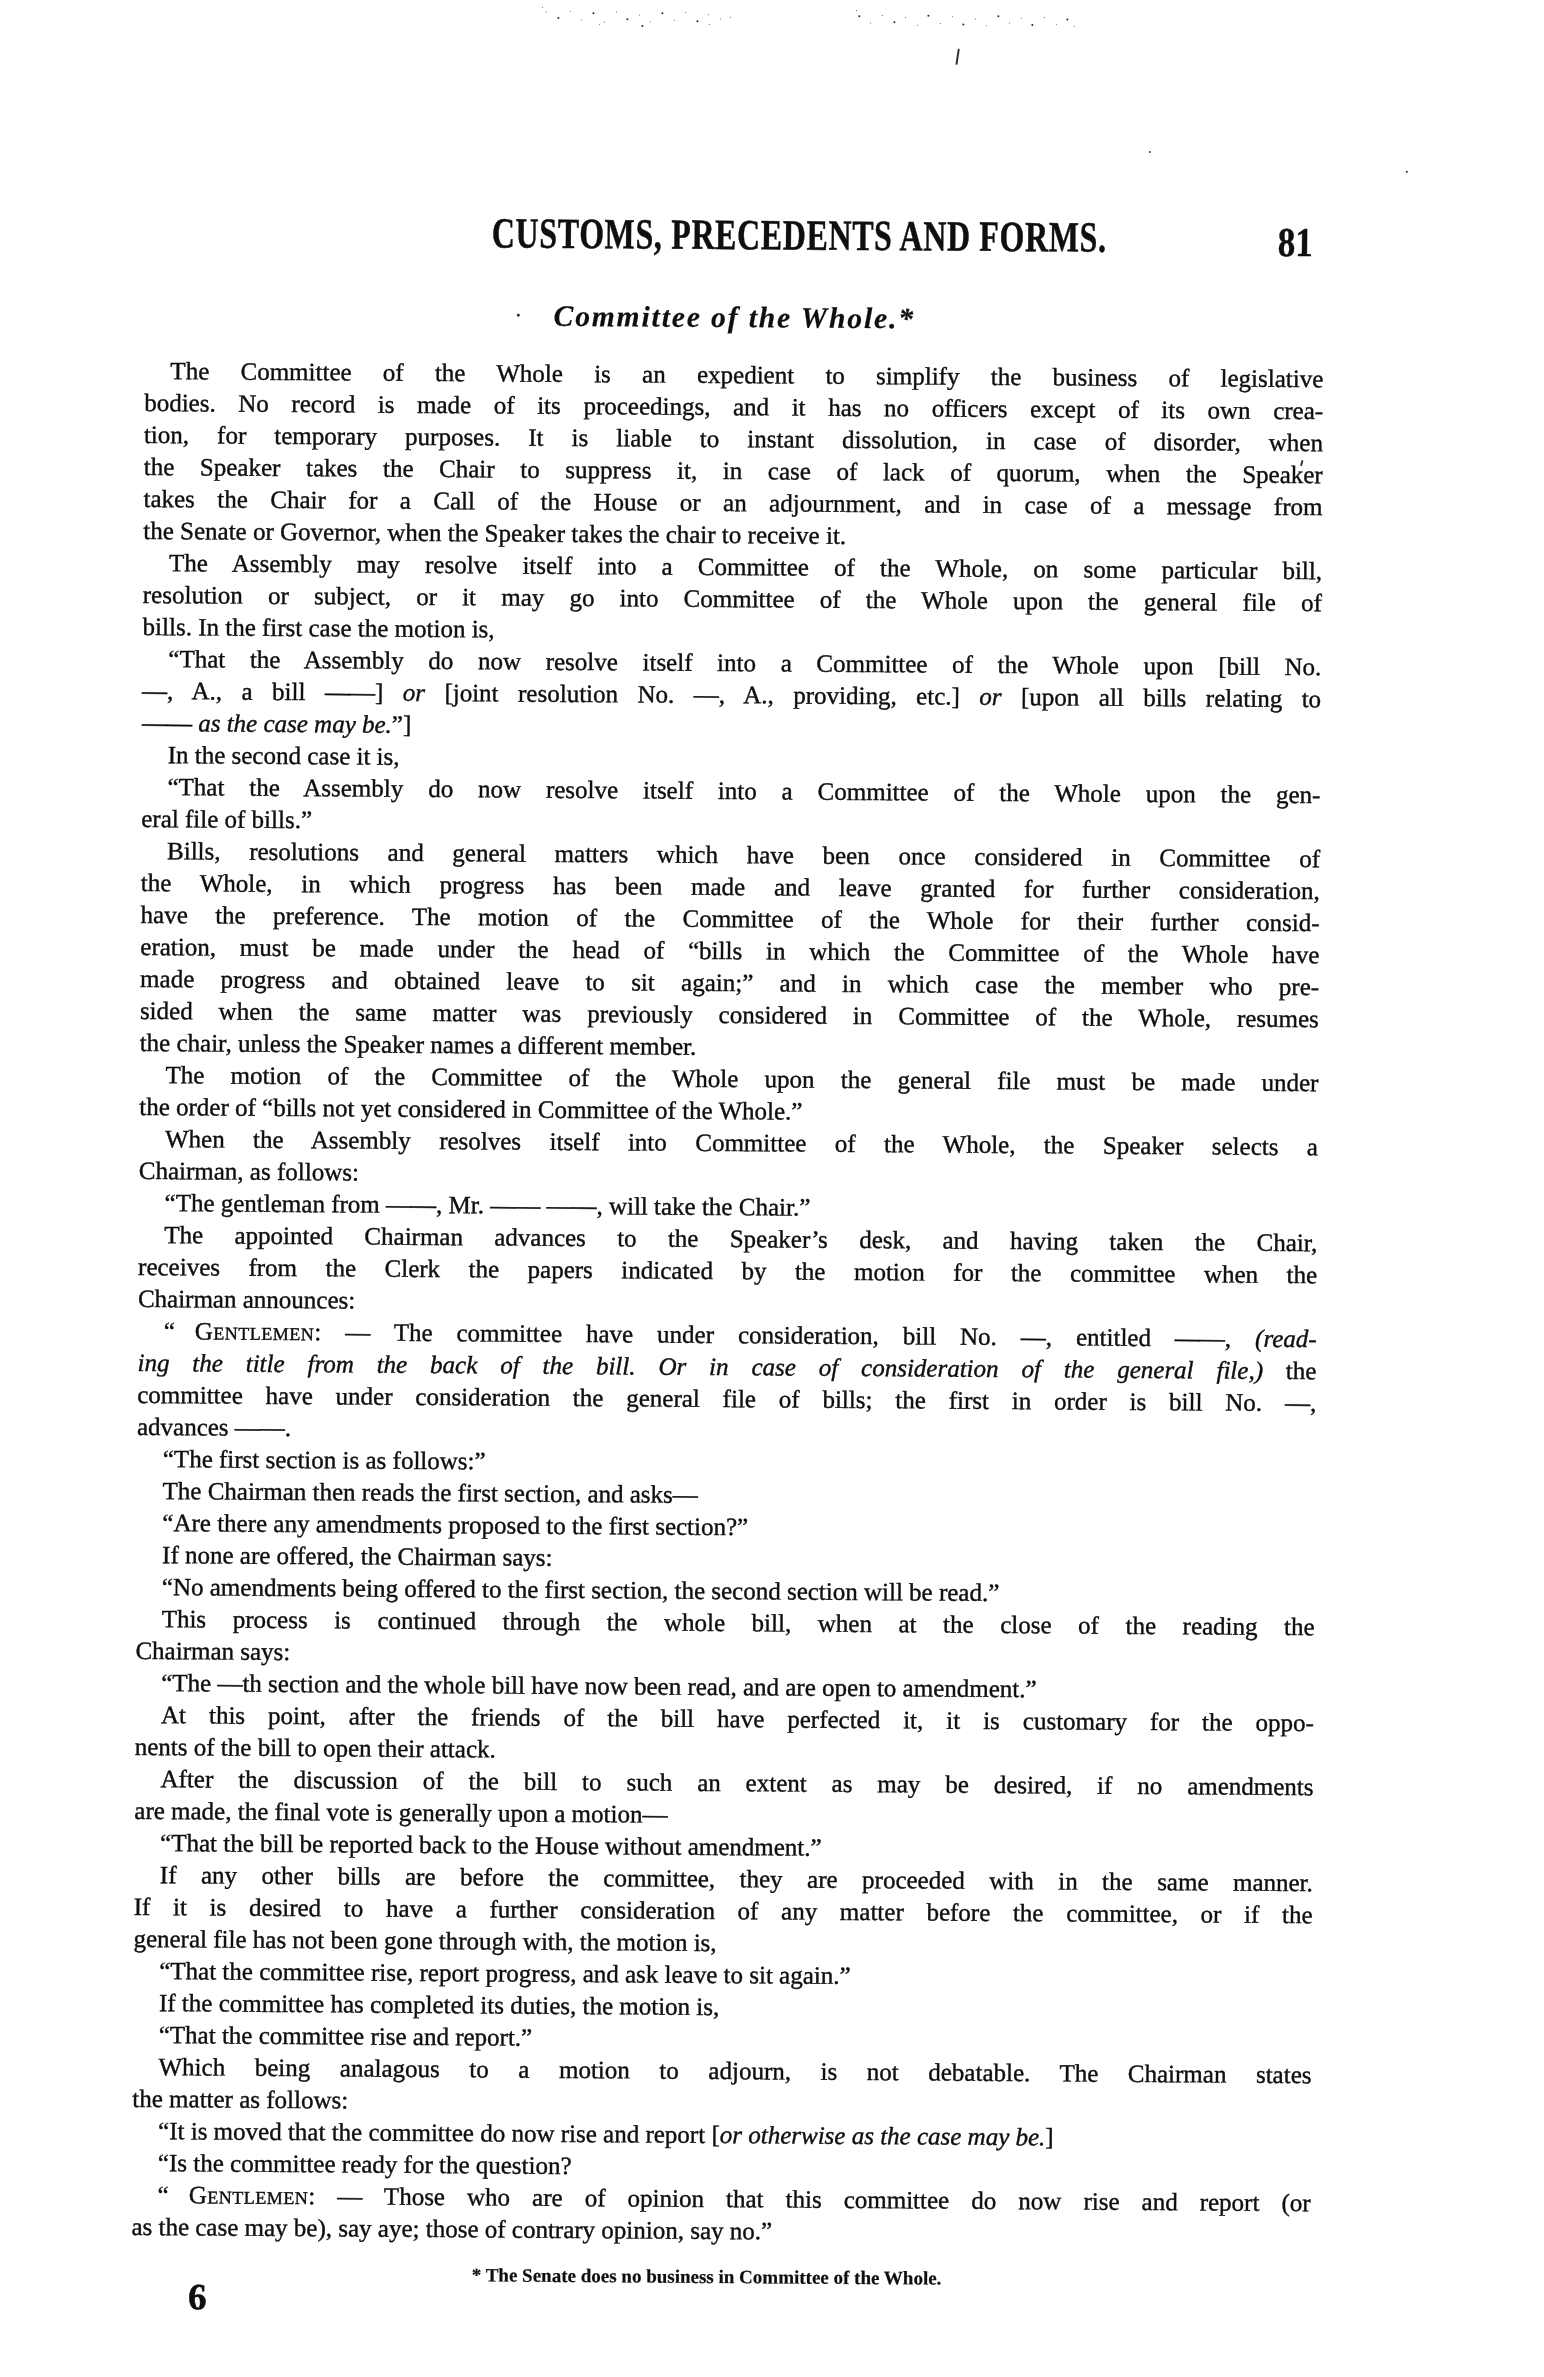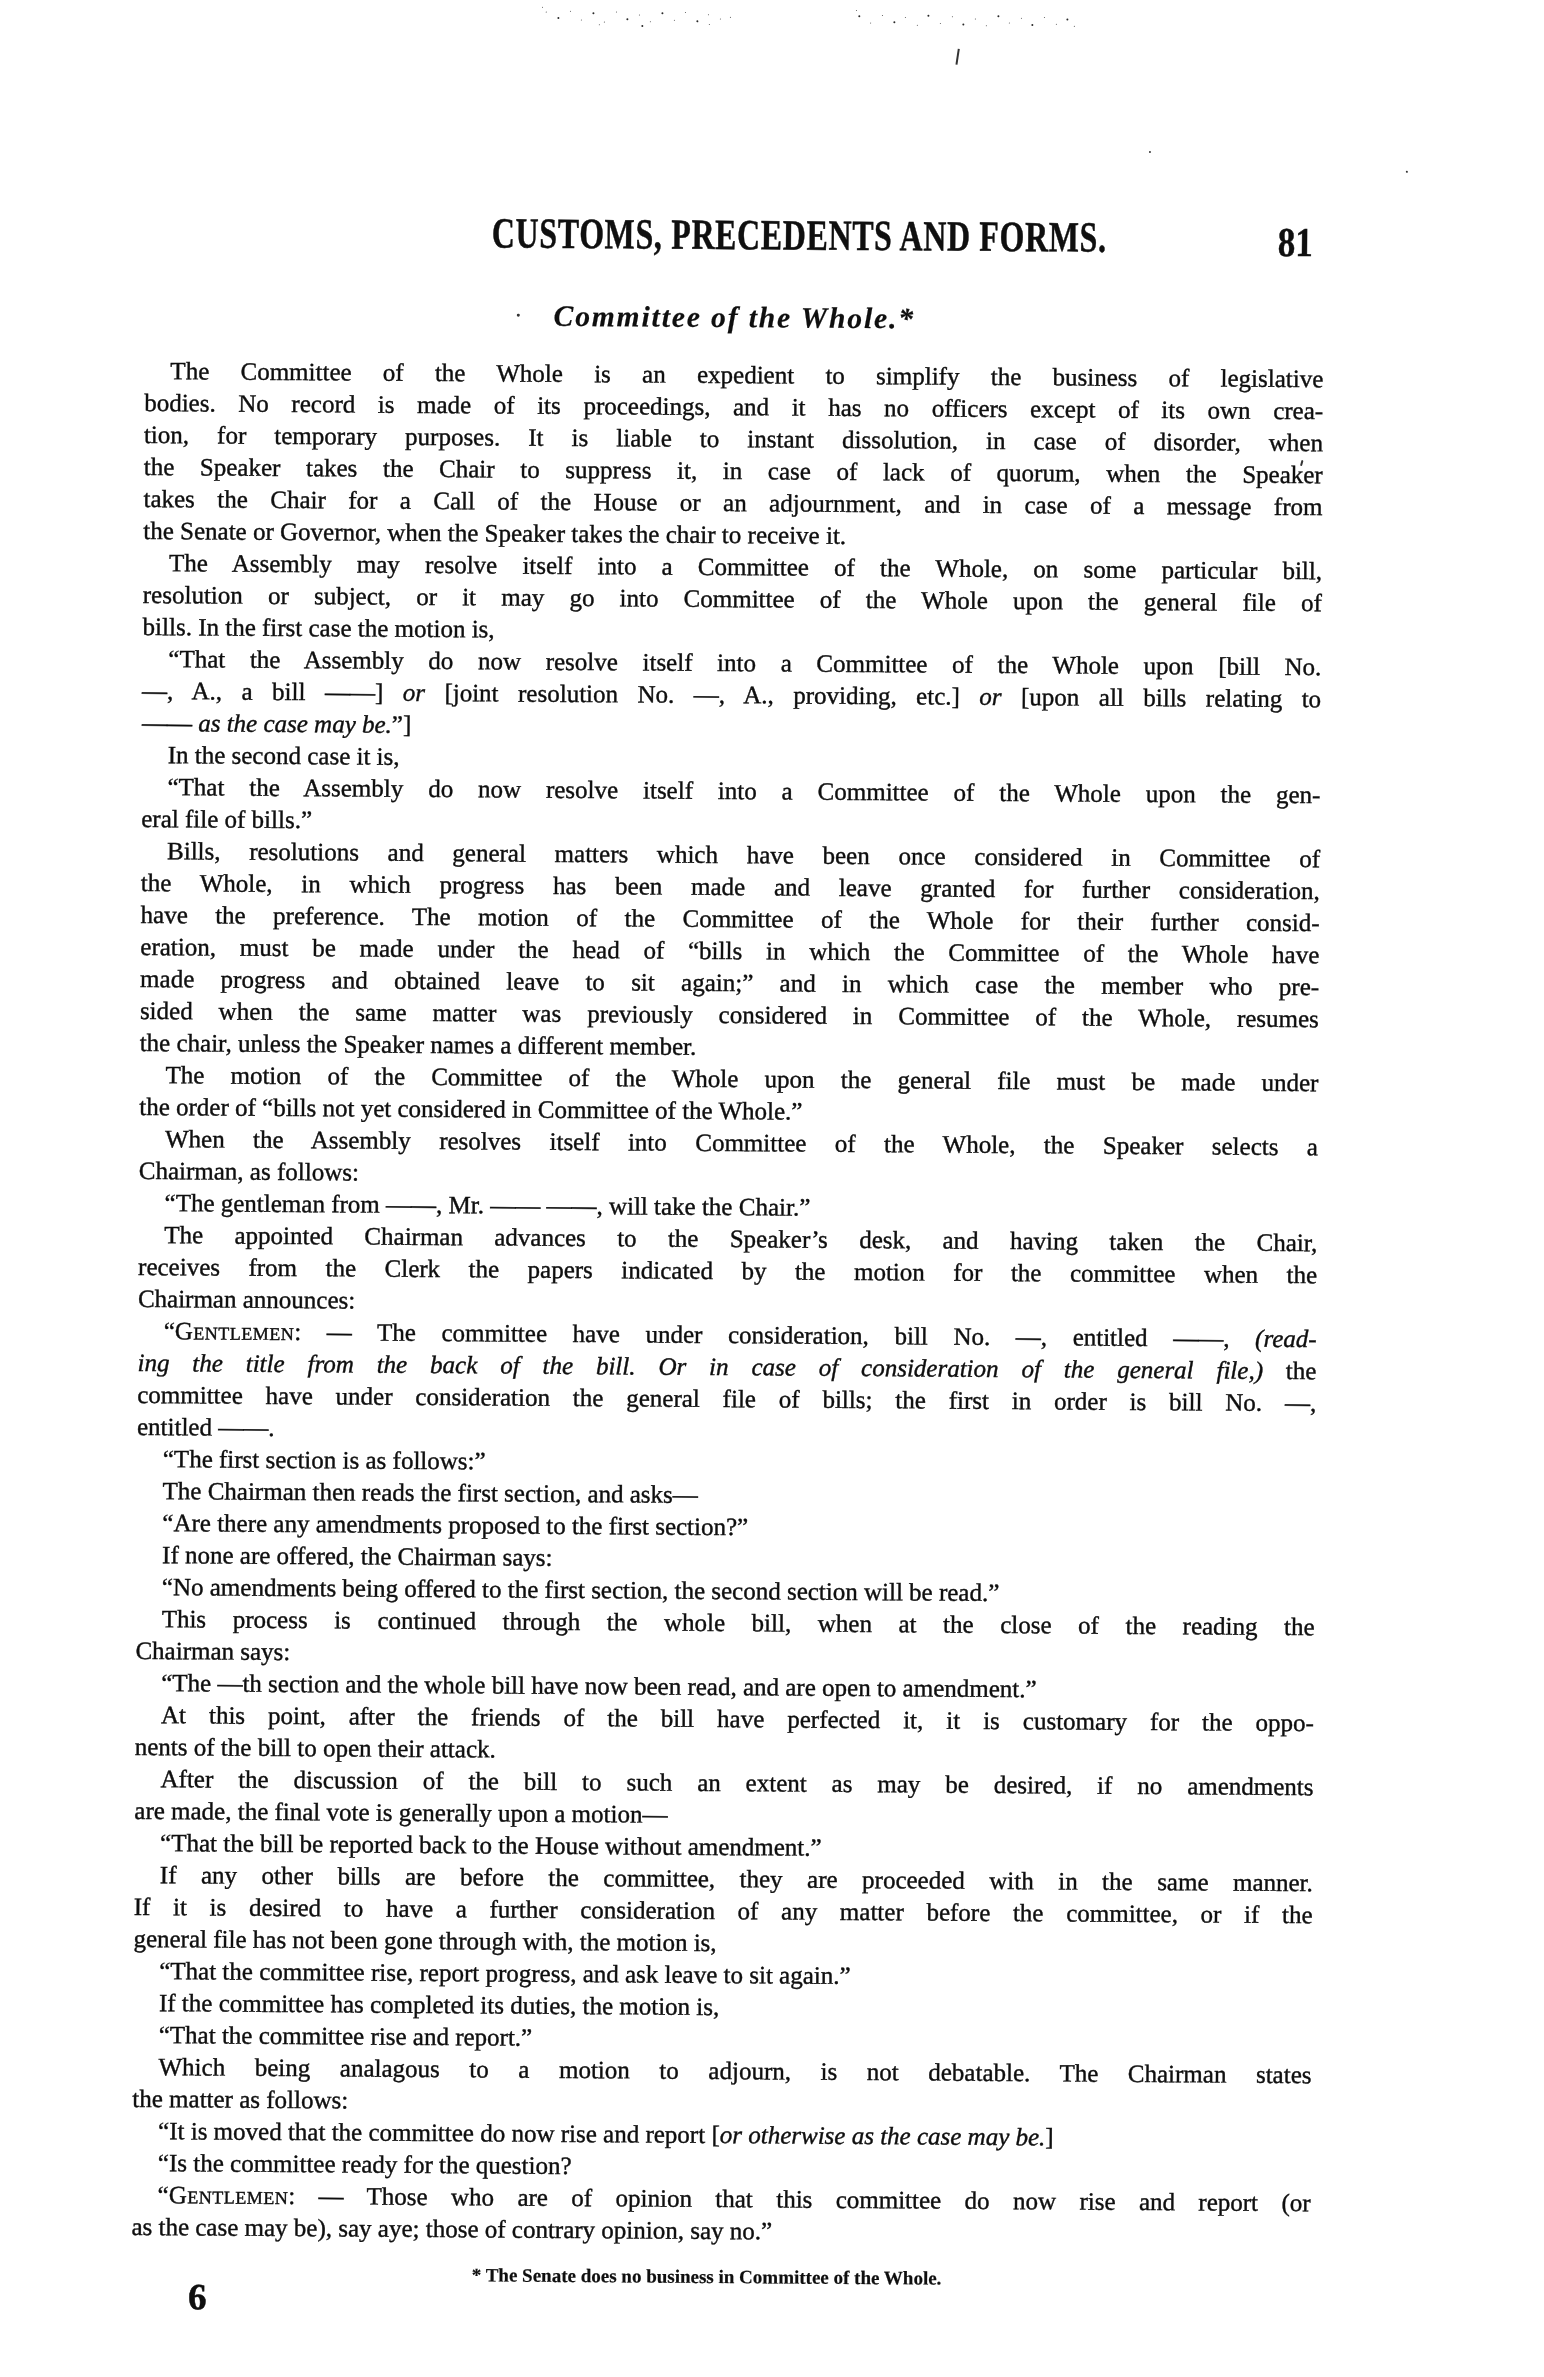--- a/index.html
+++ b/index.html
@@ -52,21 +52,21 @@
   .line{
     height:32px;line-height:32px;
     text-align:justify;
     text-align-last:justify;
     white-space:nowrap;
     overflow:visible;
   }
   .line.last{text-align-last:left;}
   .line.indent{text-indent:26px;}
   .it{font-style:italic;}
-  .sc{font-variant:small-caps;letter-spacing:0.5px;}
+  .sc{font-variant:small-caps;letter-spacing:0.5px;margin-left:20px;}
   
   .footnote{
     position:absolute;left:418px;top:2261px;width:609px;
     text-align:center;
     font-size:19px;font-weight:bold;
     -webkit-text-stroke:0.2px #0f0f0f;
   }
   .signature-mark{
     position:absolute;left:204px;top:2274px;
     font-size:37px;font-weight:bold;
@@ -138,21 +138,21 @@
         <div class="line last"><span>the order of “bills not yet considered in Committee of the Whole.”</span></div>
         <div class="line indent"><span>When the Assembly resolves itself into Committee of the Whole, the Speaker selects a</span></div>
         <div class="line last"><span>Chairman, as follows:</span></div>
         <div class="line indent last"><span>“The gentleman from ——, Mr. —— ——, will take the Chair.”</span></div>
         <div class="line indent"><span>The appointed Chairman advances to the Speaker’s desk, and having taken the Chair,</span></div>
         <div class="line"><span>receives from the Clerk the papers indicated by the motion for the committee when the</span></div>
         <div class="line last"><span>Chairman announces:</span></div>
         <div class="line indent"><span>“</span><span class="sc">Gentlemen</span><span>: — The committee have under consideration, bill No. —, entitled ——, </span><span class="it">(read-</span></div>
         <div class="line"><span class="it">ing the title from the back of the bill.  Or in case of consideration of the general file,)</span><span> the</span></div>
         <div class="line"><span>committee have under consideration the general file of bills; the first in order is bill No. —,</span></div>
-        <div class="line last"><span>entitled ——.</span></div>
+        <div class="line last"><span>advances ——.</span></div>
         <div class="line indent last"><span>“The first section is as follows:”</span></div>
         <div class="line indent last"><span>The Chairman then reads the first section, and asks—</span></div>
         <div class="line indent last"><span>“Are there any amendments proposed to the first section?”</span></div>
         <div class="line indent last"><span>If none are offered, the Chairman says:</span></div>
         <div class="line indent last"><span>“No amendments being offered to the first section, the second section will be read.”</span></div>
         <div class="line indent"><span>This process is continued through the whole bill, when at the close of the reading the</span></div>
         <div class="line last"><span>Chairman says:</span></div>
         <div class="line indent last"><span>“The —th section and the whole bill have now been read, and are open to amendment.”</span></div>
         <div class="line indent"><span>At this point, after the friends of the bill have perfected it, it is customary for the oppo-</span></div>
         <div class="line last"><span>nents of the bill to open their attack.</span></div>

